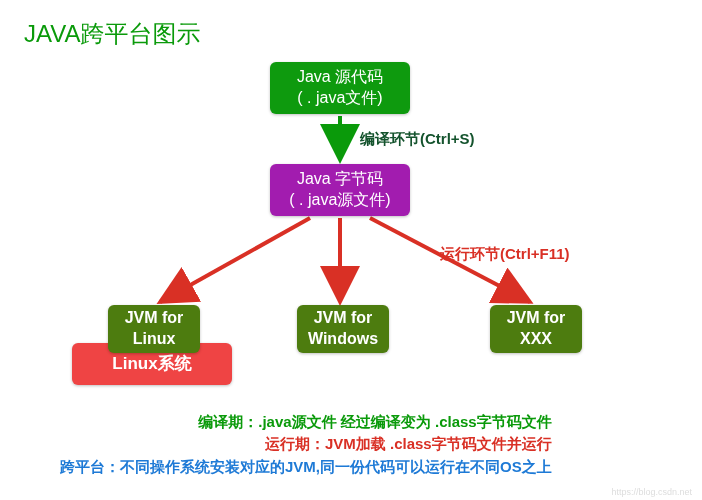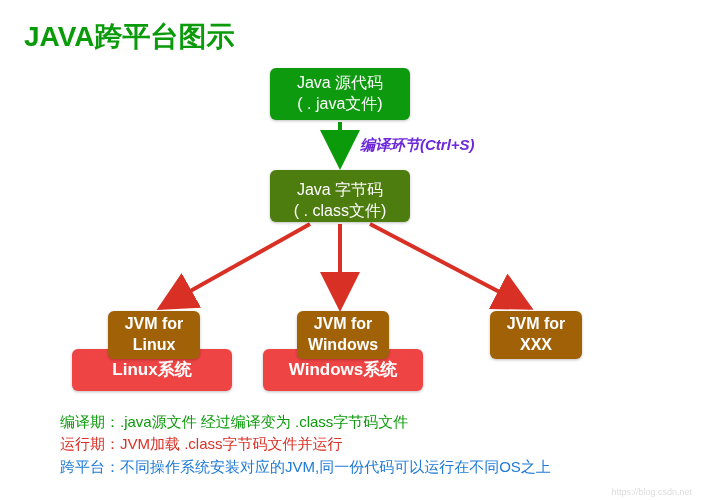--- a/index.html
+++ b/index.html
@@ -6,22 +6,22 @@
     body {
       width: 702px;
       height: 500px;
       background: #fff;
       font-family: "Microsoft YaHei", Arial, sans-serif;
       position: relative;
       overflow: hidden;
     }
     .title {
       color: #0a9a0a;
-      font-size: 28px;
-      font-weight: bold;
+      font-size: 24px;
+      font-weight: normal;
       padding: 18px 0 0 24px;
     }
     .diagram {
       position: relative;
       width: 582px;
       height: 380px;
     }
     .box {
       position: absolute;
       border-radius: 6px;
@@ -29,37 +29,38 @@
       text-align: center;
       display: flex;
       flex-direction: column;
       justify-content: center;
       align-items: center;
       font-size: 16px;
       line-height: 1.3;
       box-shadow: 0 1px 3px rgba(0,0,0,0.25);
     }
     .green { background: #0e9a0e; }
-    .blue { background: #4d7c0f; justify-content: flex-end; }
-    .red { background: #a16207; }
+    .blue { background: #a21caf; }
+    .red { background: #4d7c0f; }
     .os-green { background: #ef4444; }
     .label {
       position: absolute;
       font-weight: bold;
       font-size: 15px;
     }
-    .lbl-green { color: #6d28d9; font-style: italic; }
+    .lbl-green { color: #14532d; }
     .lbl-red { color: #d93025; }
     .footer {
       position: absolute;
       left: 60px;
       bottom: 22px;
       font-size: 15px;
-      font-weight: normal;
+      font-weight: bold;
       line-height: 1.5;
+      text-align: right;
     }
     .f-green { color: #0a9a0a; }
     .f-red { color: #d93025; }
     .f-blue { color: #1e7ad6; }
     svg.arrows {
       position: absolute;
       top: 0;
       left: 0;
       pointer-events: none;
     }
@@ -95,26 +96,26 @@
 
   <div class="box green" style="left:270px; top:12px; width:140px; height:52px;">
     <div>Java 源代码</div>
     <div>( . java文件)</div>
   </div>
 
   <div class="label lbl-green" style="left:360px; top:80px;">编译环节(Ctrl+S)</div>
 
   <div class="box blue" style="left:270px; top:114px; width:140px; height:52px;">
     <div>Java 字节码</div>
-    <div>( . class文件)</div>
+    <div>( . java源文件)</div>
   </div>
 
+  <div class="label lbl-red" style="left:440px; top:195px;">运行环节(Ctrl+F11)</div>
 
   <div class="box os-green" style="left:72px; top:293px; width:160px; height:42px; font-size:17px; font-weight:bold;">Linux系统</div>
-  <div class="box os-green" style="left:263px; top:293px; width:160px; height:42px; font-size:17px; font-weight:bold;">Windows系统</div>
 
   <div class="box red" style="left:108px; top:255px; width:92px; height:48px; font-weight:bold;">
     <div>JVM for</div>
     <div>Linux</div>
   </div>
   <div class="box red" style="left:297px; top:255px; width:92px; height:48px; font-weight:bold;">
     <div>JVM for</div>
     <div>Windows</div>
   </div>
   <div class="box red" style="left:490px; top:255px; width:92px; height:48px; font-weight:bold;">

